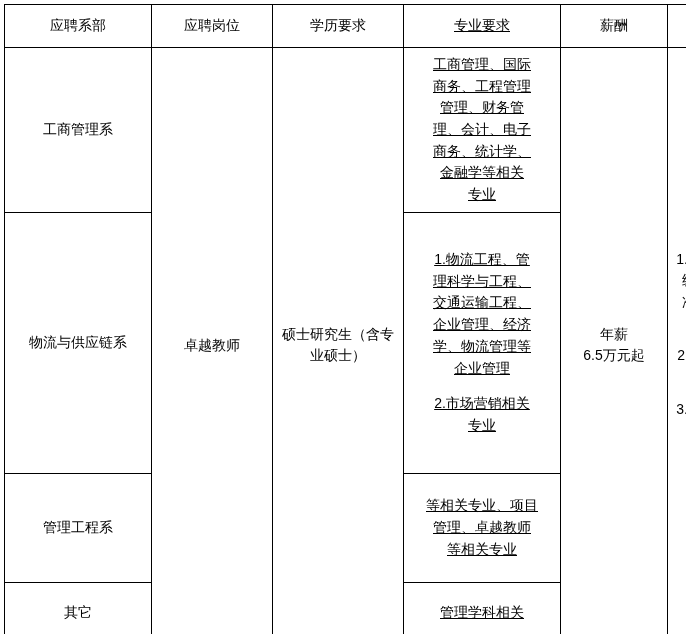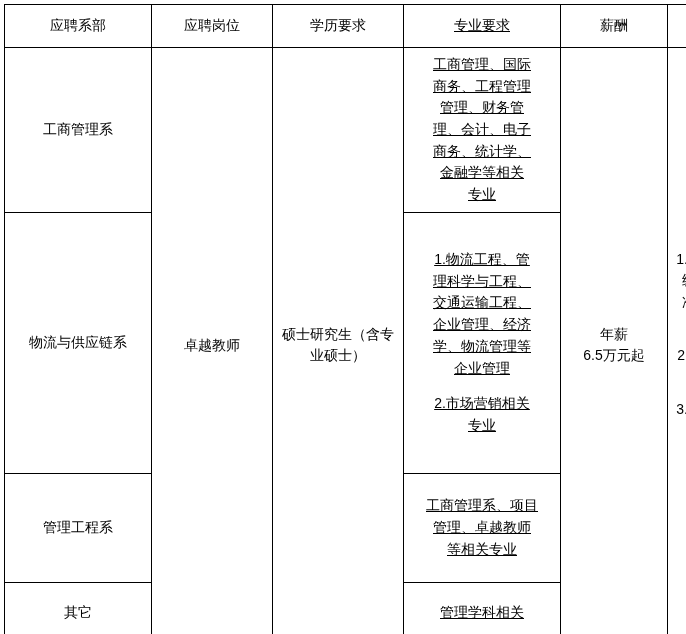--- a/index.html
+++ b/index.html
@@ -139,21 +139,21 @@
           </div>
           <div class="major-block">
             <span class="line">2.市场营销相关</span>
             <span class="line">专业</span>
           </div>
         </td>
       </tr>
       <tr>
         <td class="cell-dept mid">管理工程系</td>
         <td class="major-cell">
-          <span class="line">工商管理系、项目</span>
+          <span class="line">等相关专业、项目</span>
           <span class="line">管理、卓越教师</span>
           <span class="line">等相关专业</span>
         </td>
       </tr>
       <tr>
         <td class="cell-dept short">其它</td>
         <td class="major-cell">
           <span class="line">管理学科相关</span>
         </td>
       </tr>

